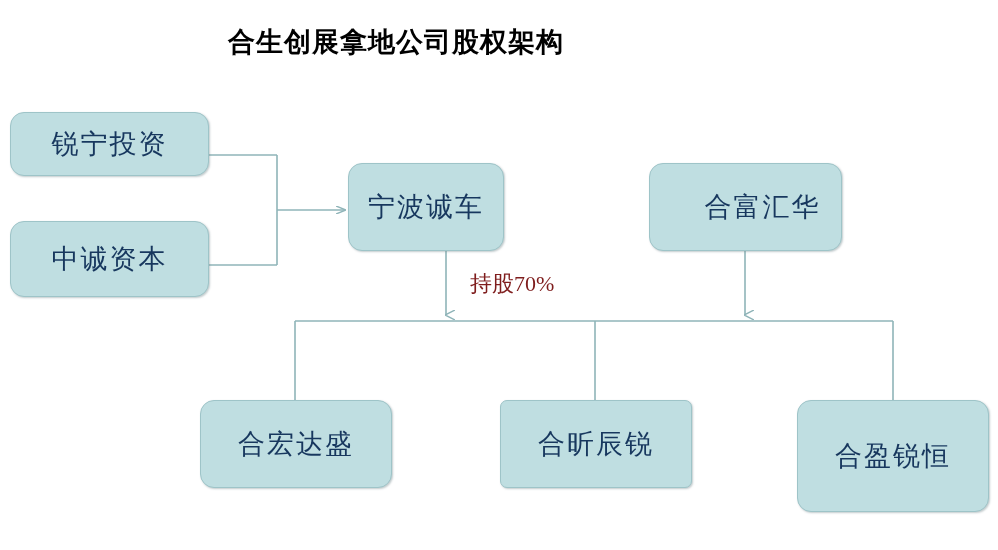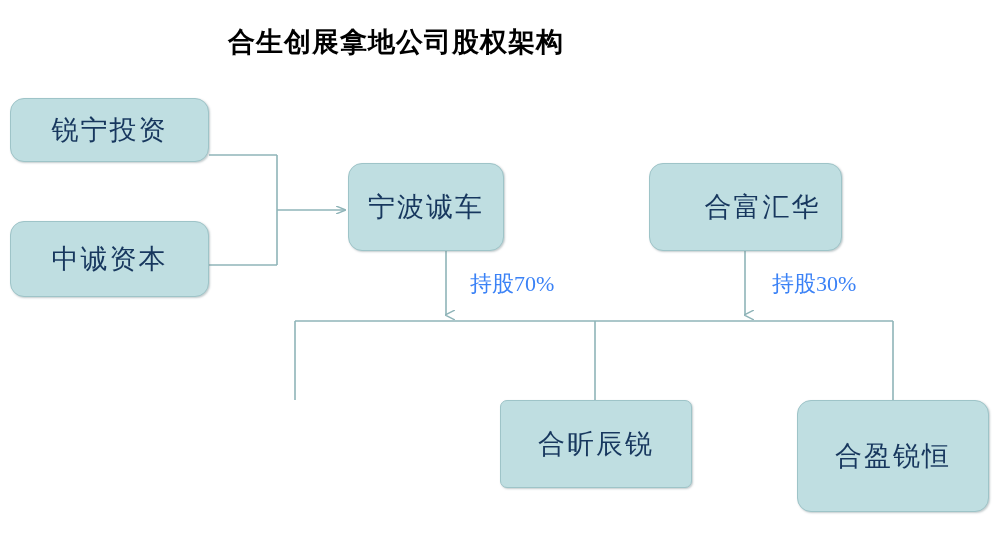--- a/index.html
+++ b/index.html
@@ -58,21 +58,21 @@
     color: #17375e;
     font-family: "Liberation Serif", "DejaVu Serif", serif;
     font-size: 27px;
     letter-spacing: 2px;
     white-space: nowrap;
     box-shadow: 1px 1px 2px rgba(120,140,145,0.45);
   }
 
   .edge-label {
     position: absolute;
-    color: #3b82f6;
+    color: #7f1d1d;
     font-family: "Liberation Serif", "DejaVu Serif", serif;
     font-size: 22px;
     white-space: nowrap;
     letter-spacing: 0px;
   }
 </style>
 </head>
 <body>
 
 <div id="chart-canvas">
@@ -105,42 +105,44 @@
     </g>
 
     <g stroke="#8fb4b8" stroke-width="1.6" fill="none">
       <path d="M295,321 L893,321"></path>
       <path d="M295,321 L295,400"></path>
       <path d="M595,321 L595,400"></path>
       <path d="M893,321 L893,400"></path>
     </g>
   </svg>
 
-  <div class="node" style="left:10px; top:98px; width:199px; height:64px;">
+  <div class="node" style="left:10px; top:112px; width:199px; height:64px;">
     <span>锐宁投资</span>
   </div>
 
   <div class="node" style="left:10px; top:221px; width:199px; height:76px;">
     <span>中诚资本</span>
   </div>
 
   <div class="node" style="left:348px; top:163px; width:156px; height:88px;">
     <span>宁波诚车</span>
   </div>
 
   <div class="node" style="left:649px; top:163px; width:193px; height:88px;padding-left:34px;">
     <span>合富汇华</span>
   </div>
 
+  <div class="node" style="left:200px; top:400px; width:192px; height:88px;">
+    <span>合宏达盛</span>
+  </div>
 
   <div class="node" style="left:500px; top:400px; width:192px; height:88px;border-radius:7px;">
     <span>合昕辰锐</span>
   </div>
 
   <div class="node" style="left:797px; top:400px; width:192px; height:112px;">
     <span>合盈锐恒</span>
   </div>
 
   <div class="edge-label" style="left:470px; top:269px;">持股70%</div>
 
-  <div class="edge-label" style="left:772px; top:269px;">持股30%</div>
 
 </div>
 
 </body></html>

